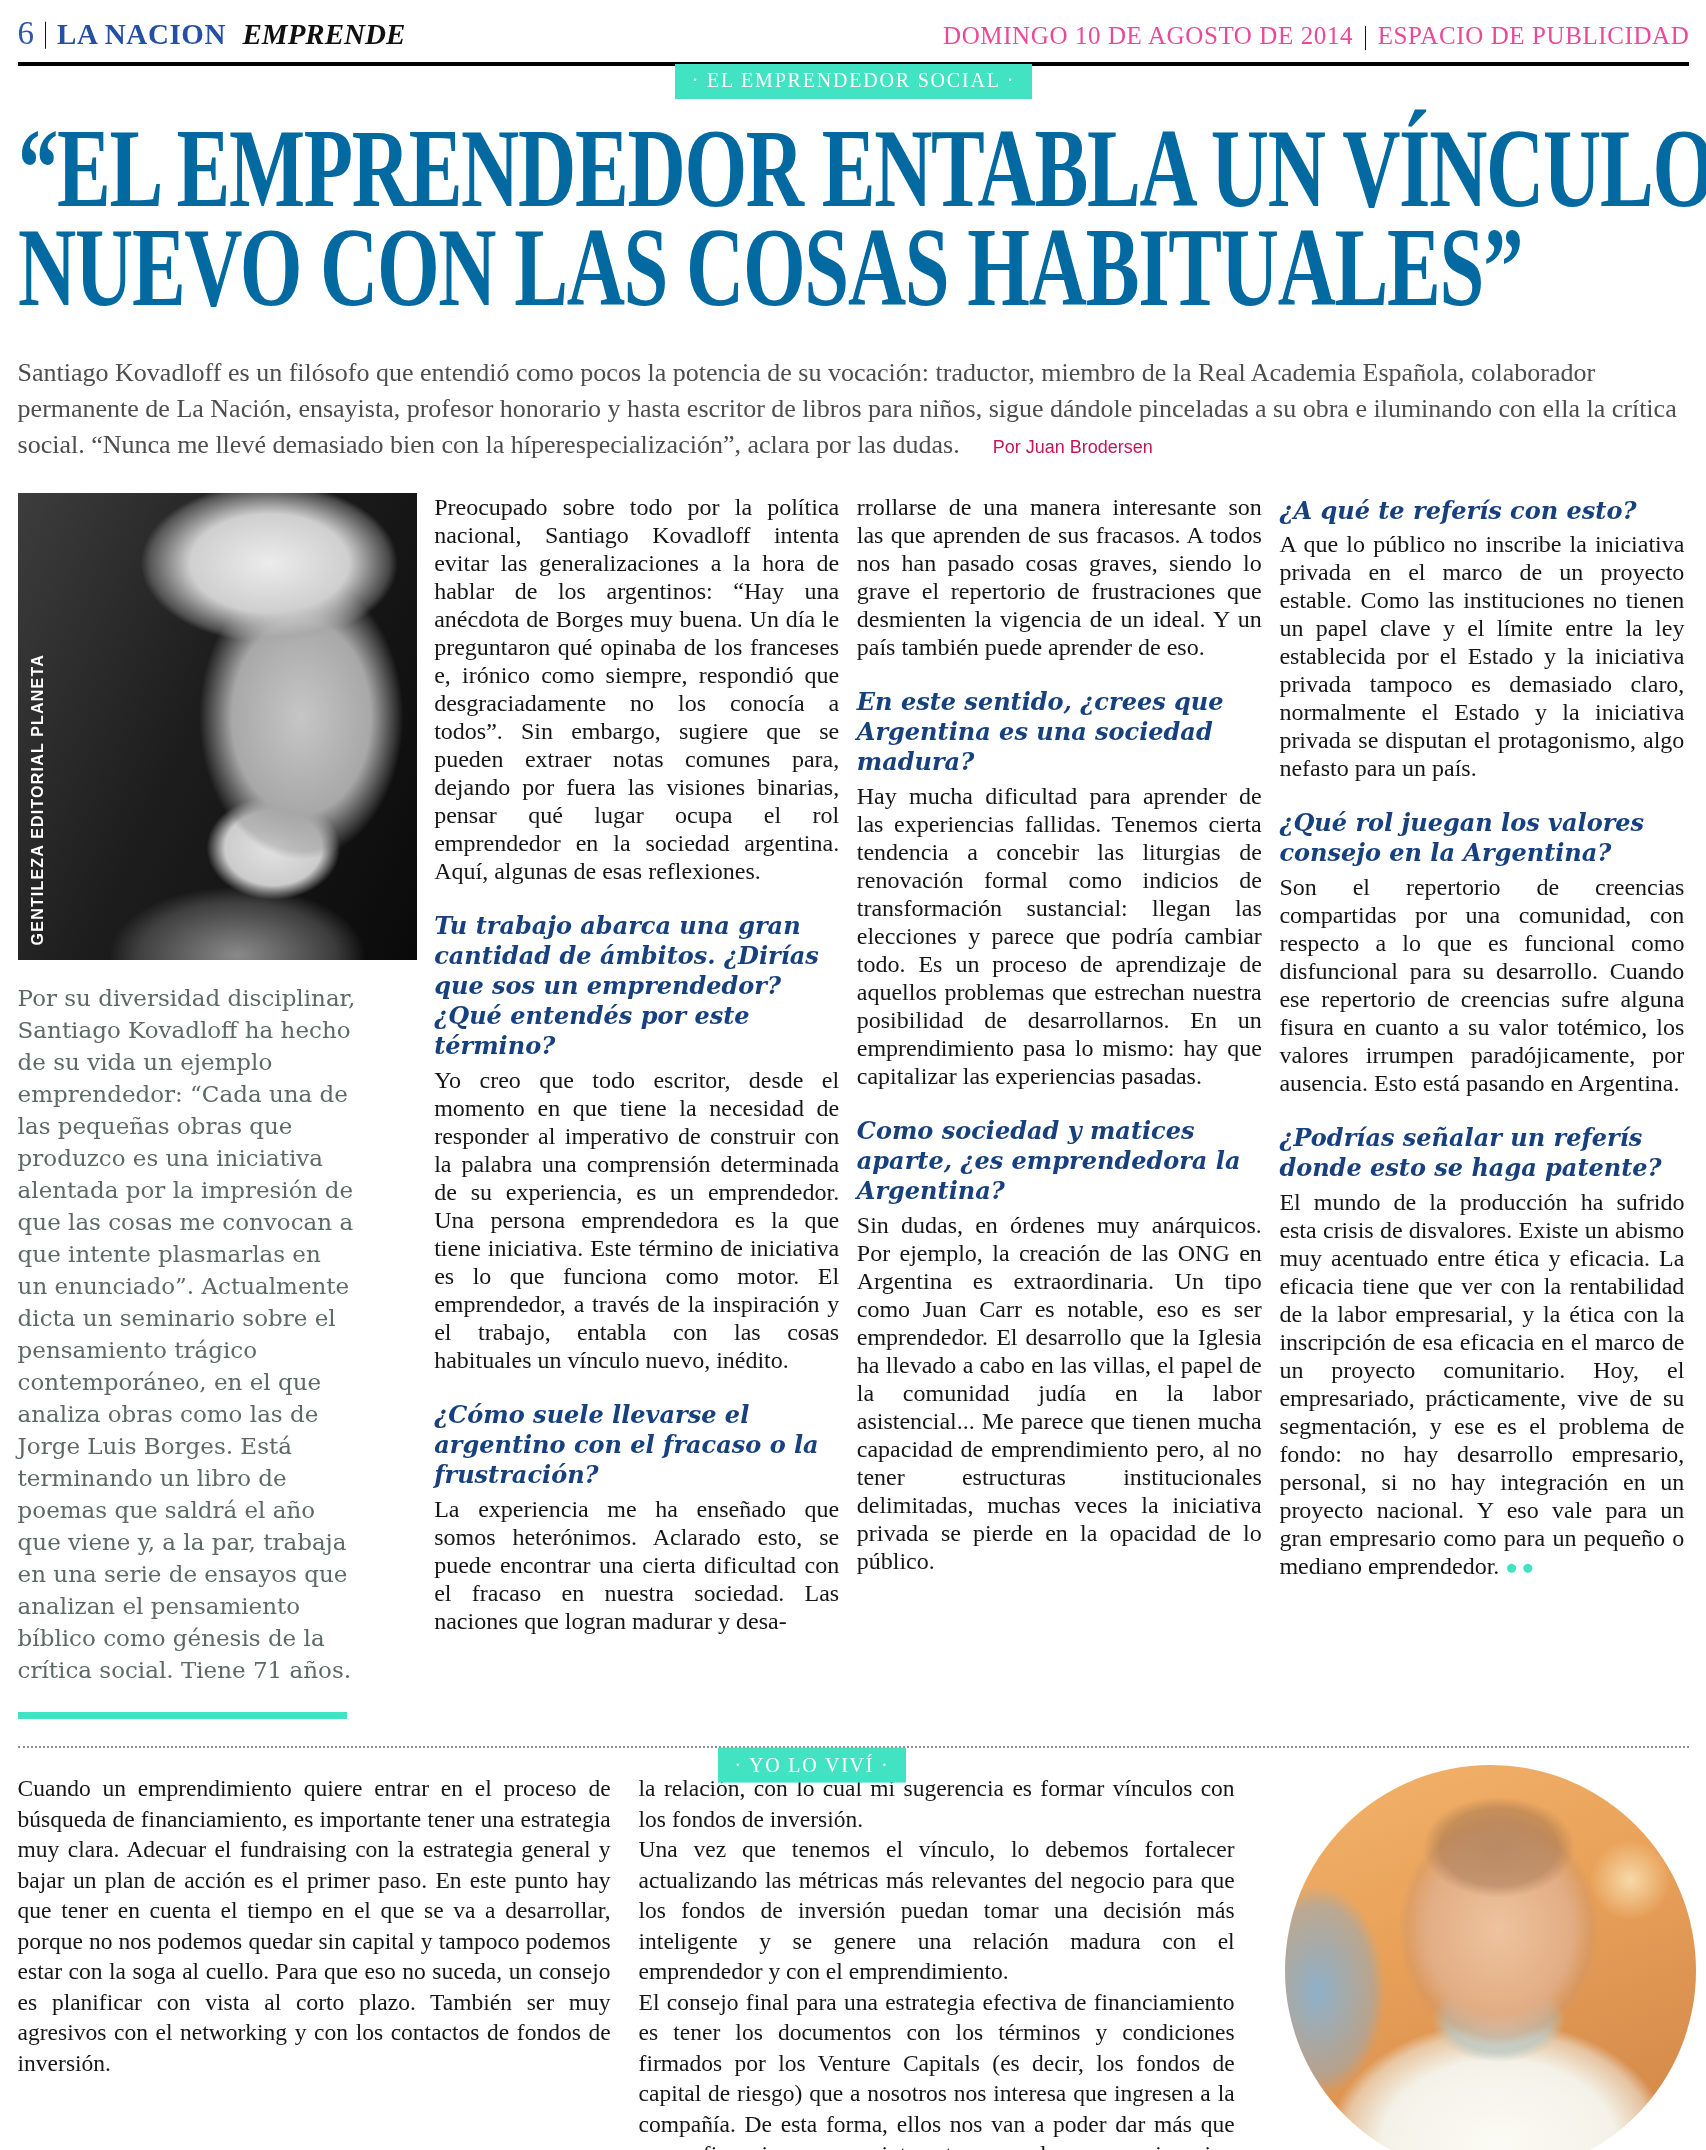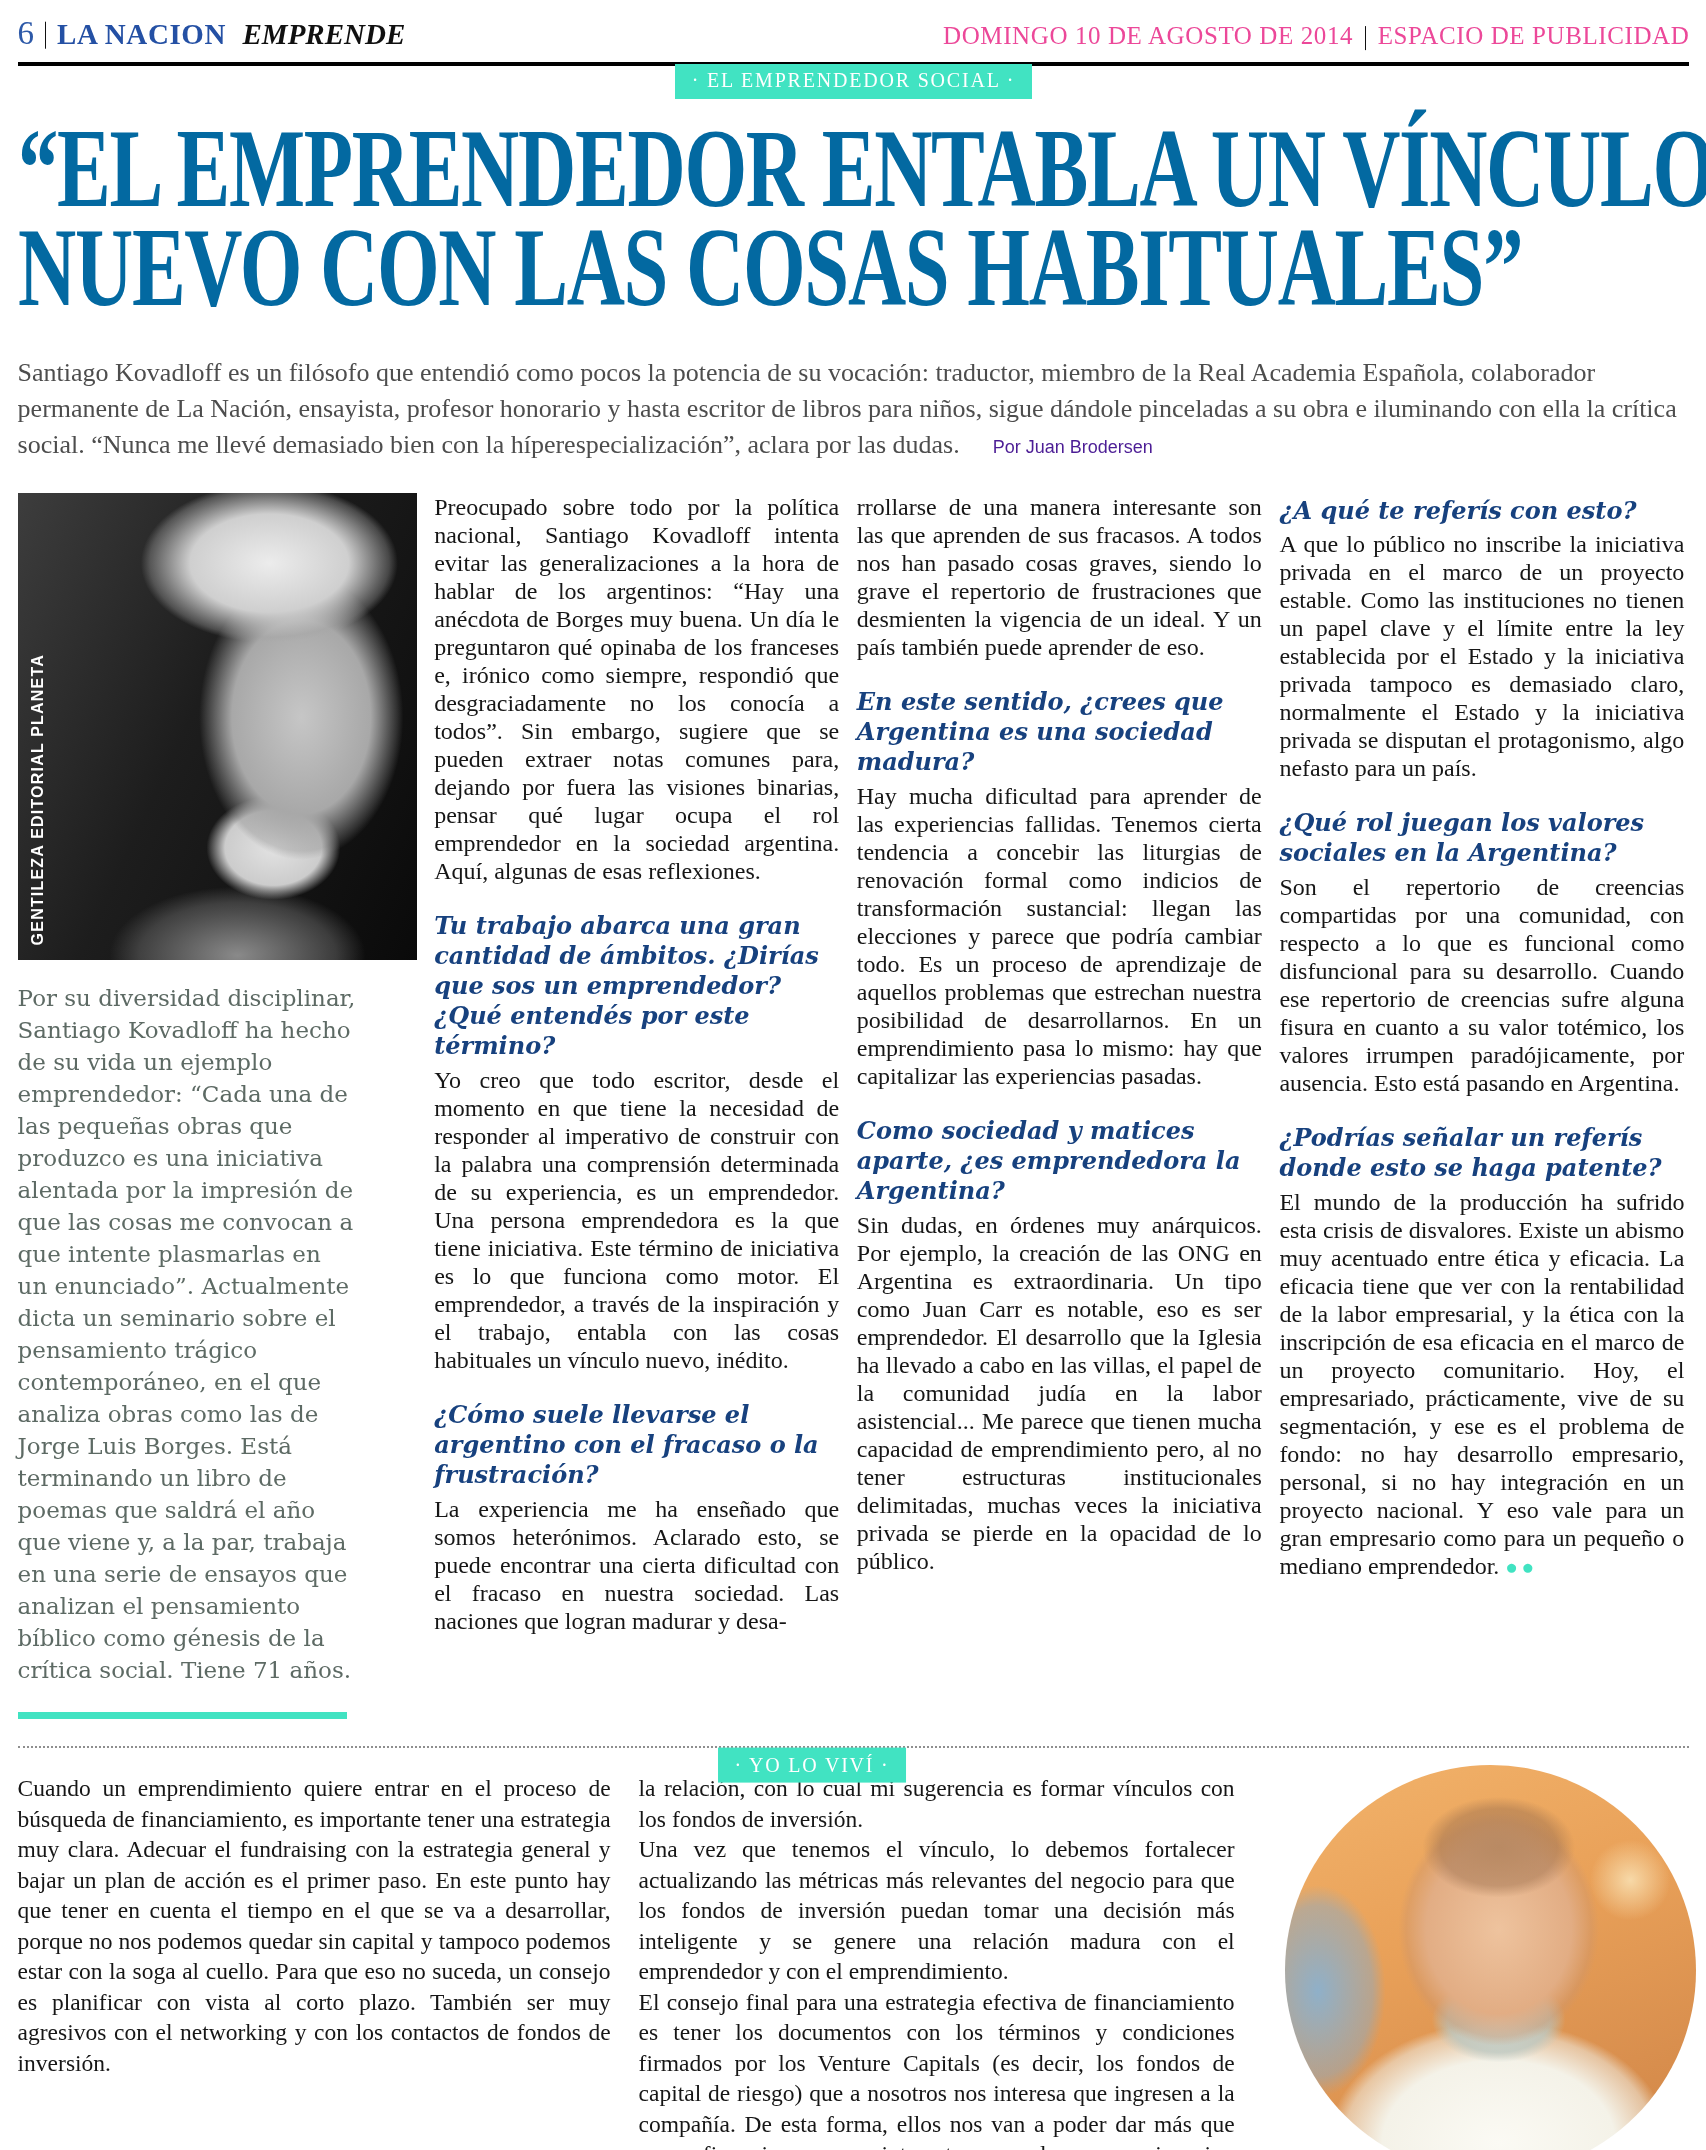--- a/index.html
+++ b/index.html
@@ -23,21 +23,21 @@
     background:#41e3c2;color:#fff;display:table;margin:-1.8px auto 16px;
     font:400 20px "Liberation Serif",serif;letter-spacing:1.8px;
     padding:5.3px 16.4px 6.5px;white-space:nowrap;
   }
   
   .headline{margin:20px 0 0;color:#0369a1;font-weight:700;}
   .hl-line{display:block;font-size:112px;line-height:99px;white-space:nowrap;
     transform:scaleX(.72);transform-origin:0 50%;letter-spacing:-1.8px;}
   
   .lede{margin:38px 0 0;font:400 26px/36px "Liberation Serif",serif;color:#4d4d4d;}
-  .byline{font:400 18px "Liberation Sans",sans-serif;color:#4c1d95;margin-left:33px;white-space:nowrap;}
+  .byline{font:400 18px "Liberation Sans",sans-serif;color:#be185d;margin-left:33px;white-space:nowrap;}
   
   .grid{display:grid;grid-template-columns:399px 405px 405px 405px;column-gap:17.6px;margin-top:30.5px;}
   .photo-bw{
     width:399px;height:467px;position:relative;background-color:#141414;
     background-image:
       radial-gradient(ellipse 176px 109px at 63% 15%, #ececec 0%, #cfcfcf 45%, rgba(165,165,165,.35) 68%, transparent 73%),
       radial-gradient(ellipse 126px 176px at 71% 48%, #c6c6c6 0%, #a8a8a8 55%, rgba(120,120,120,.3) 76%, transparent 81%),
       radial-gradient(ellipse 88px 68px at 64% 76%, #e2e2e2 0%, #cccccc 55%, transparent 76%),
       radial-gradient(ellipse 164px 88px at 55% 99%, #8a8a8a 0%, rgba(90,90,90,.6) 60%, transparent 78%),
       linear-gradient(115deg,#3d3d3d 0%,#1d1d1d 45%,#0a0a0a 100%);
@@ -132,21 +132,21 @@
       <p class="ip">rrollarse de una manera interesante son las que aprenden de sus fracasos. A todos nos han pasado cosas graves, siendo lo grave el repertorio de frustraciones que desmienten la vigencia de un ideal. Y un país también puede aprender de eso.</p>
       <h3 class="q">En este sentido, ¿crees que Argentina es una sociedad madura?</h3>
       <p class="ip">Hay mucha dificultad para aprender de las experiencias fallidas. Tenemos cierta tendencia a concebir las liturgias de renovación formal como indicios de transformación sustancial: llegan las elecciones y parece que podría cambiar todo. Es un proceso de aprendizaje de aquellos problemas que estrechan nuestra posibilidad de desarrollarnos. En un emprendimiento pasa lo mismo: hay que capitalizar las experiencias pasadas.</p>
       <h3 class="q">Como sociedad y matices aparte, ¿es emprendedora la Argentina?</h3>
       <p class="ip">Sin dudas, en órdenes muy anárquicos. Por ejemplo, la creación de las ONG en Argentina es extraordinaria. Un tipo como Juan Carr es notable, eso es ser emprendedor. El desarrollo que la Iglesia ha llevado a cabo en las villas, el papel de la comunidad judía en la labor asistencial... Me parece que tienen mucha capacidad de emprendimiento pero, al no tener estructuras institucionales delimitadas, muchas veces la iniciativa privada se pierde en la opacidad de lo público.</p>
     </div>
 
     <div class="icol">
       <h3 class="q">¿A qué te referís con esto?</h3>
       <p class="ip">A que lo público no inscribe la iniciativa privada en el marco de un proyecto estable. Como las instituciones no tienen un papel clave y el límite entre la ley establecida por el Estado y la iniciativa privada tampoco es demasiado claro, normalmente el Estado y la iniciativa privada se disputan el protagonismo, algo nefasto para un país.</p>
-      <h3 class="q">¿Qué rol juegan los valores sociales en la Argentina?</h3>
+      <h3 class="q">¿Qué rol juegan los valores consejo en la Argentina?</h3>
       <p class="ip">Son el repertorio de creencias compartidas por una comunidad, con respecto a lo que es funcional como disfuncional para su desarrollo. Cuando ese repertorio de creencias sufre alguna fisura en cuanto a su valor totémico, los valores irrumpen paradójicamente, por ausencia. Esto está pasando en Argentina.</p>
       <h3 class="q">¿Podrías señalar un referís donde esto se haga patente?</h3>
       <p class="ip"><span>El mundo de la producción ha sufrido esta crisis de disvalores. Existe un abismo muy acentuado entre ética y eficacia. La eficacia tiene que ver con la rentabilidad de la labor empresarial, y la ética con la inscripción de esa eficacia en el marco de un proyecto comunitario. Hoy, el empresariado, prácticamente, vive de su segmentación, y ese es el problema de fondo: no hay desarrollo empresario, personal, si no hay integración en un proyecto nacional. Y eso vale para un gran empresario como para un pequeño o mediano emprendedor.</span> <span class="end-dots">●●</span></p>
     </div>
   </div>
 
   <div class="divider">
     <div class="tag tag2">· YO LO VIVÍ ·</div>
   </div>
 

